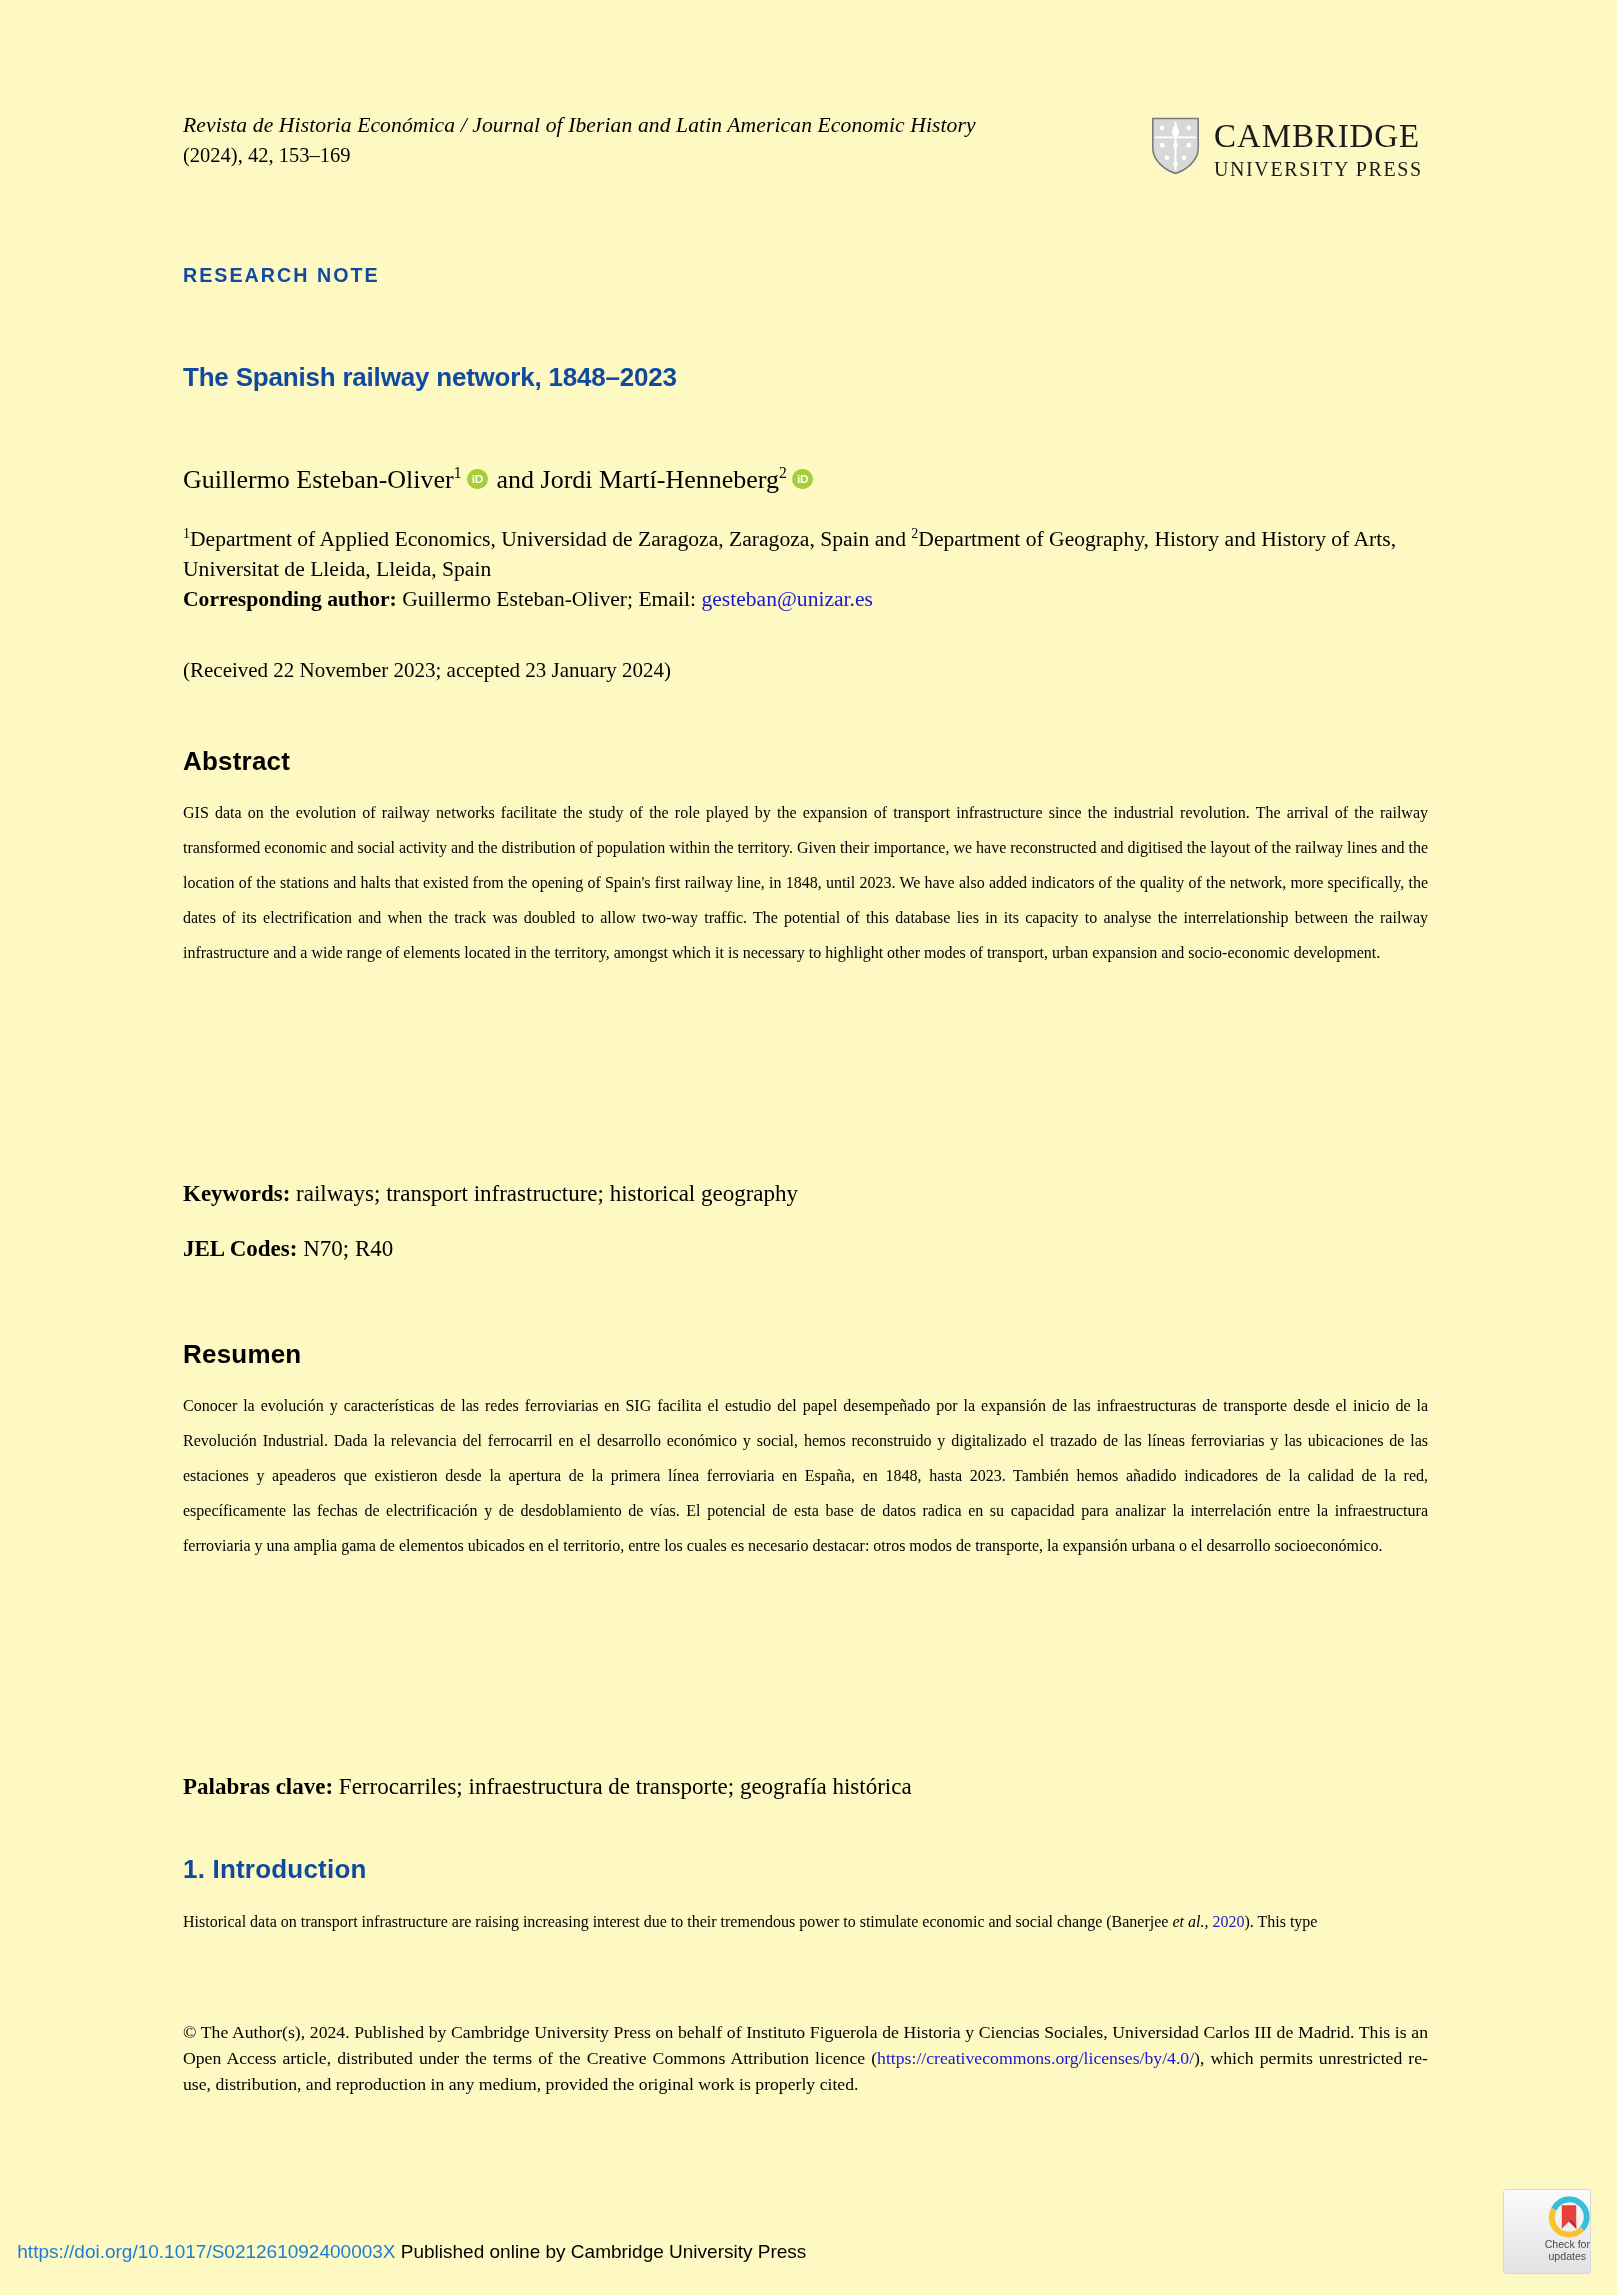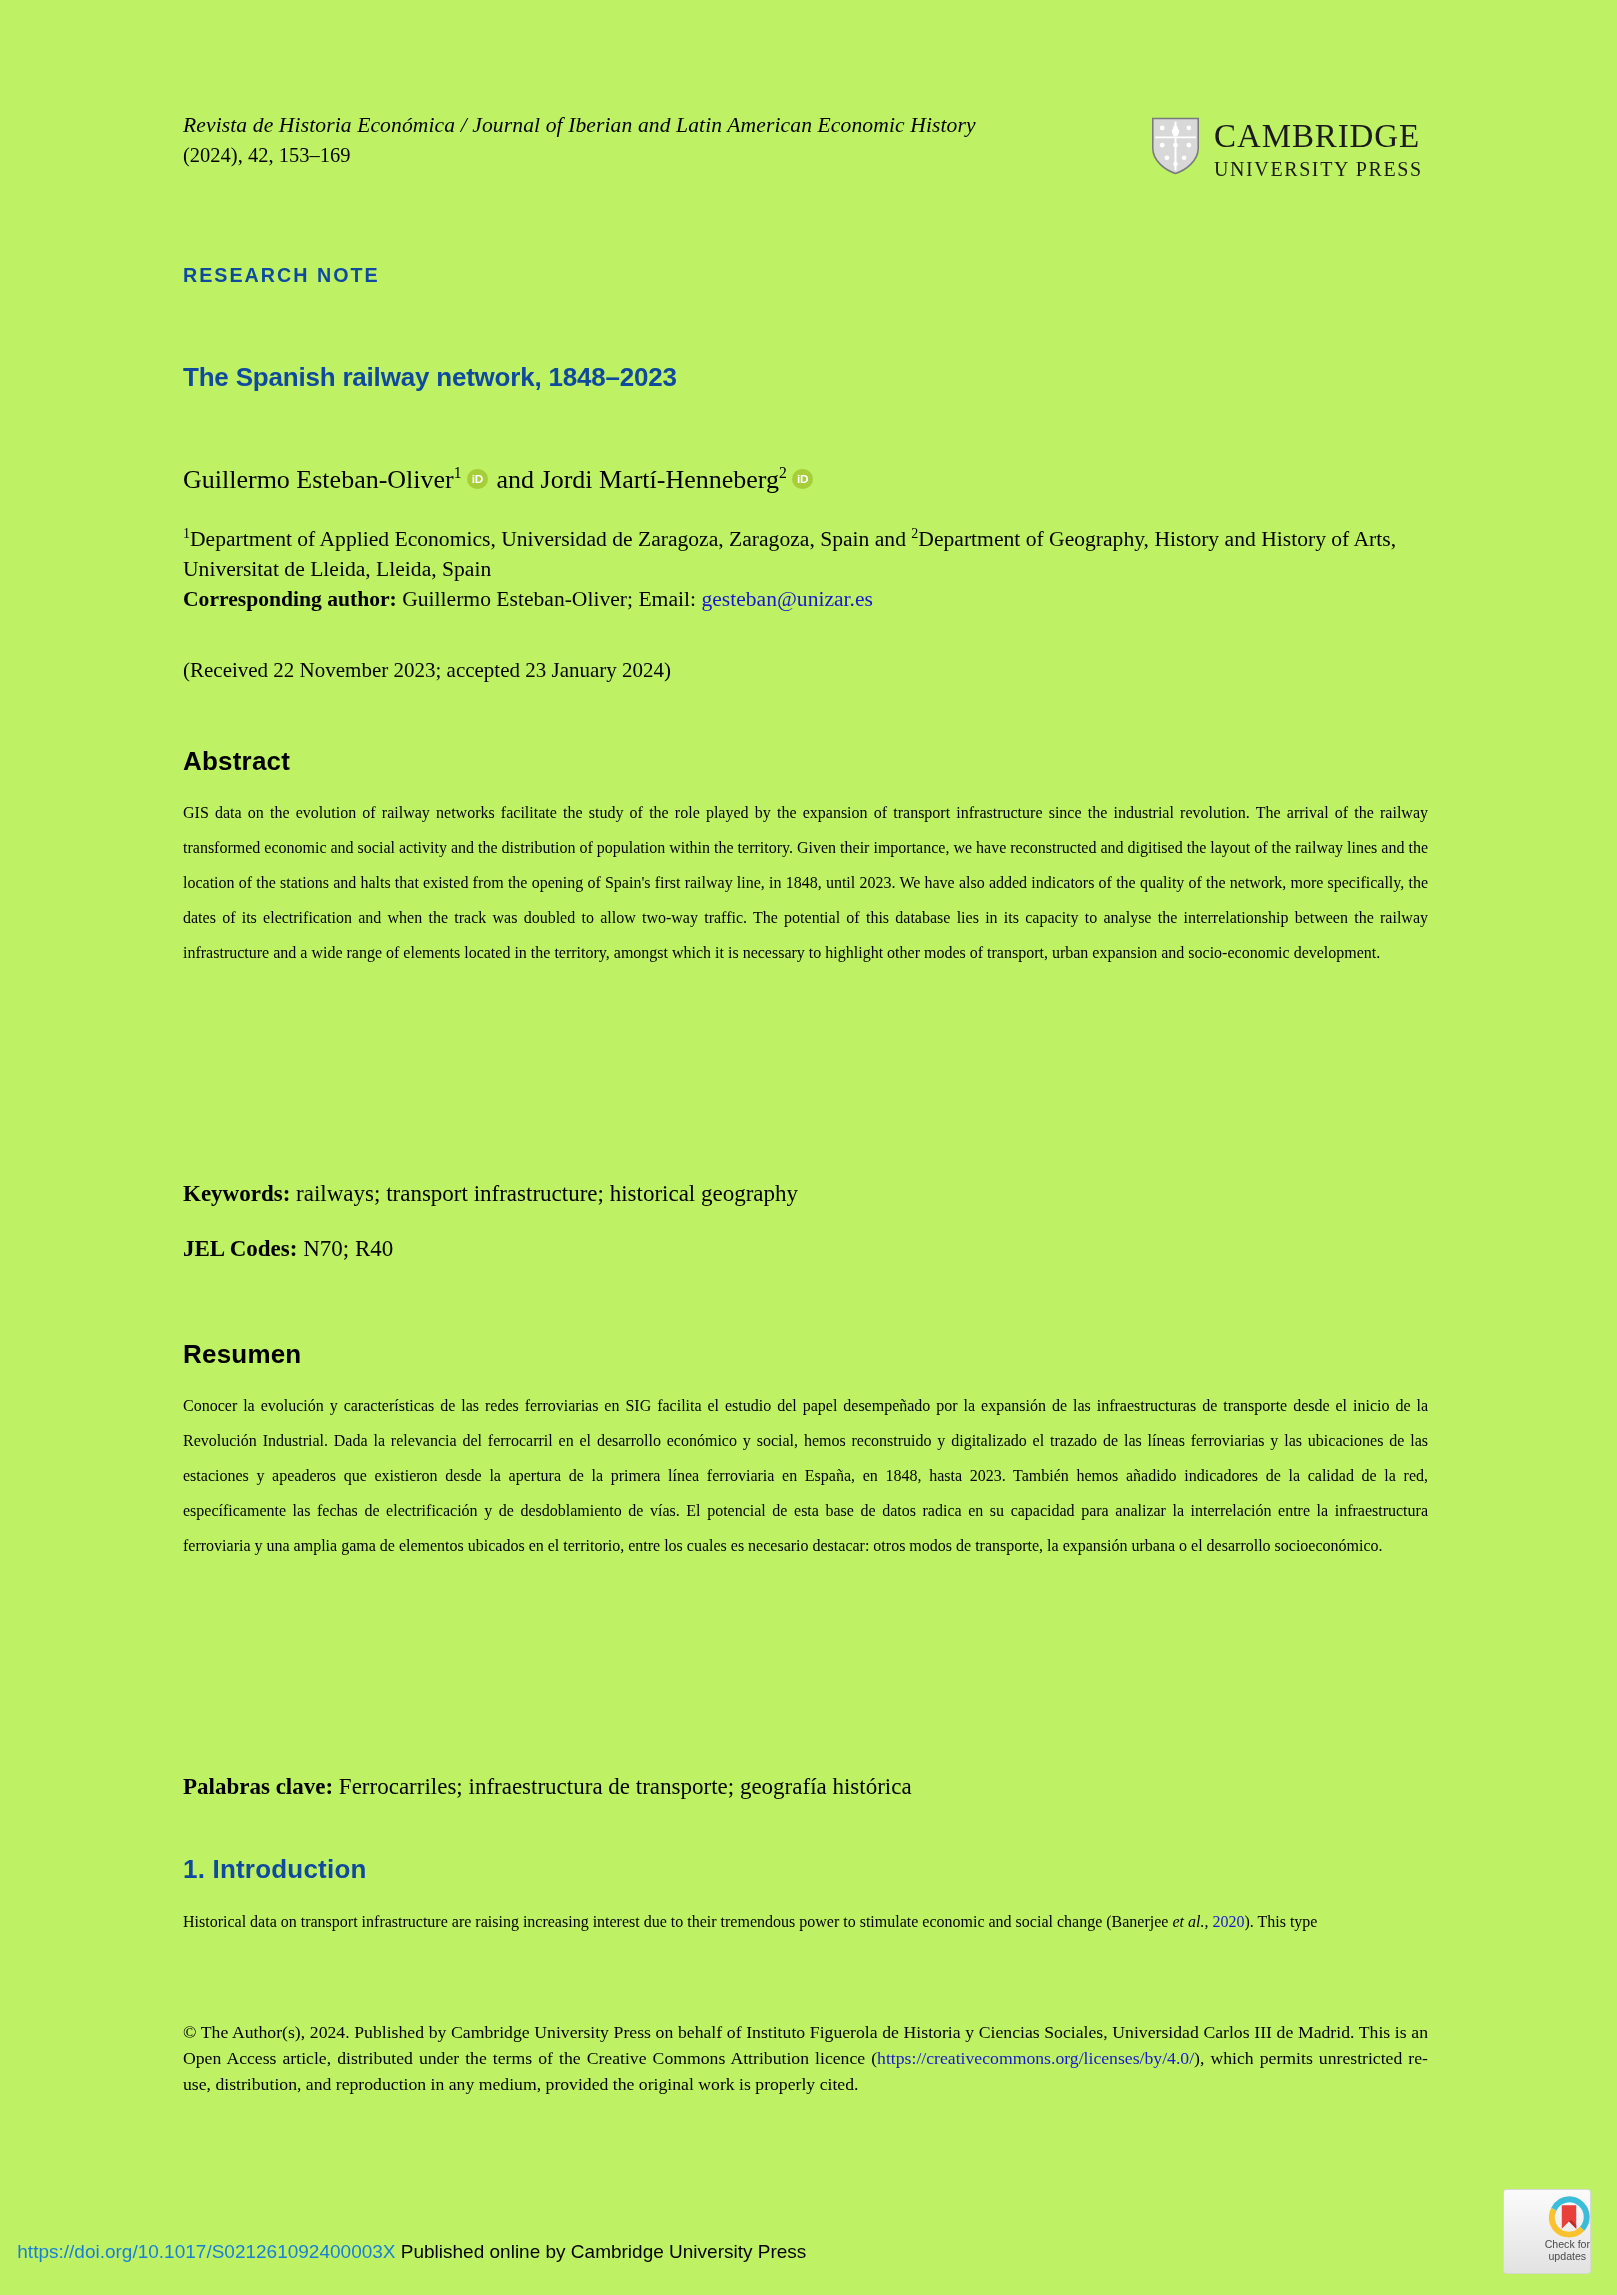--- a/index.html
+++ b/index.html
@@ -15,21 +15,21 @@
     color: #000000;
     position: relative;
     overflow: hidden;
   }
 
   .page {
     position: absolute;
     left: 0; top: 0;
     width: 1617px;
     height: 2295px;
-    background: #bef264;
+    background: #fef9c3;
   }
 
   
   .masthead {
     position: absolute;
     left: 183px;
     top: 110px;
     width: 929px;
   }
   .journal-title {

